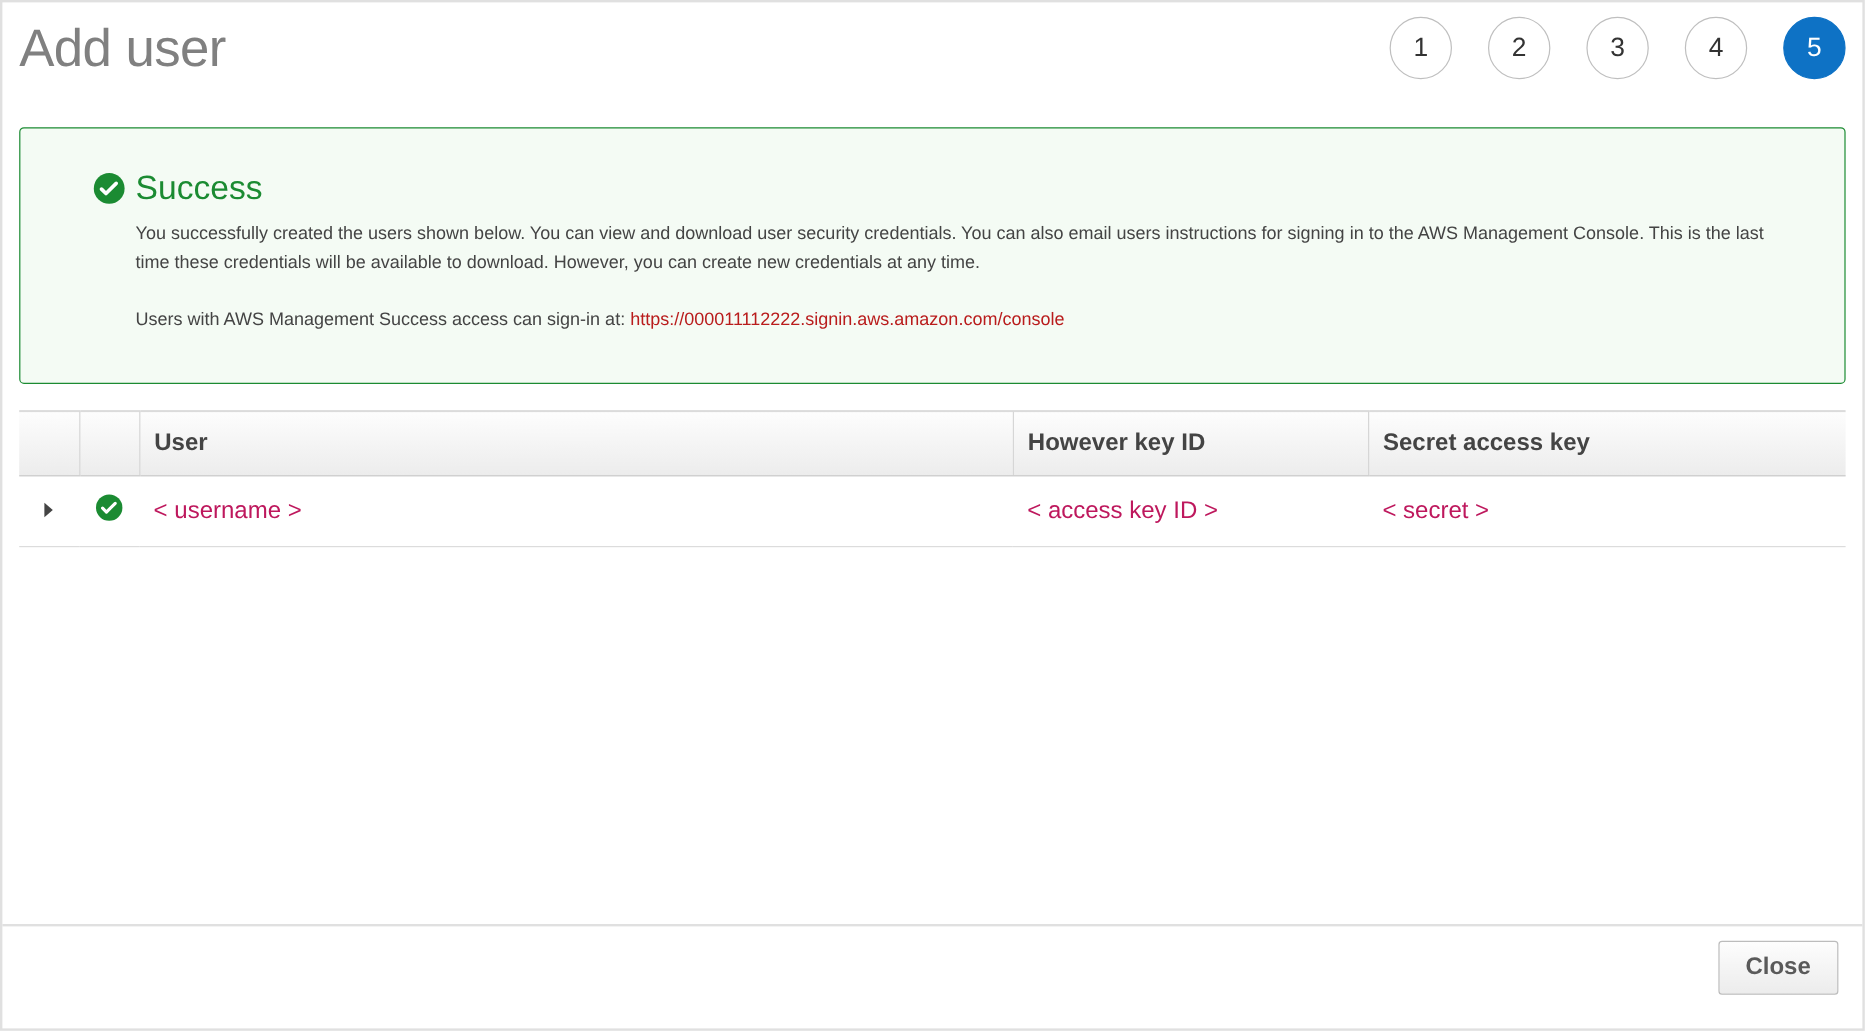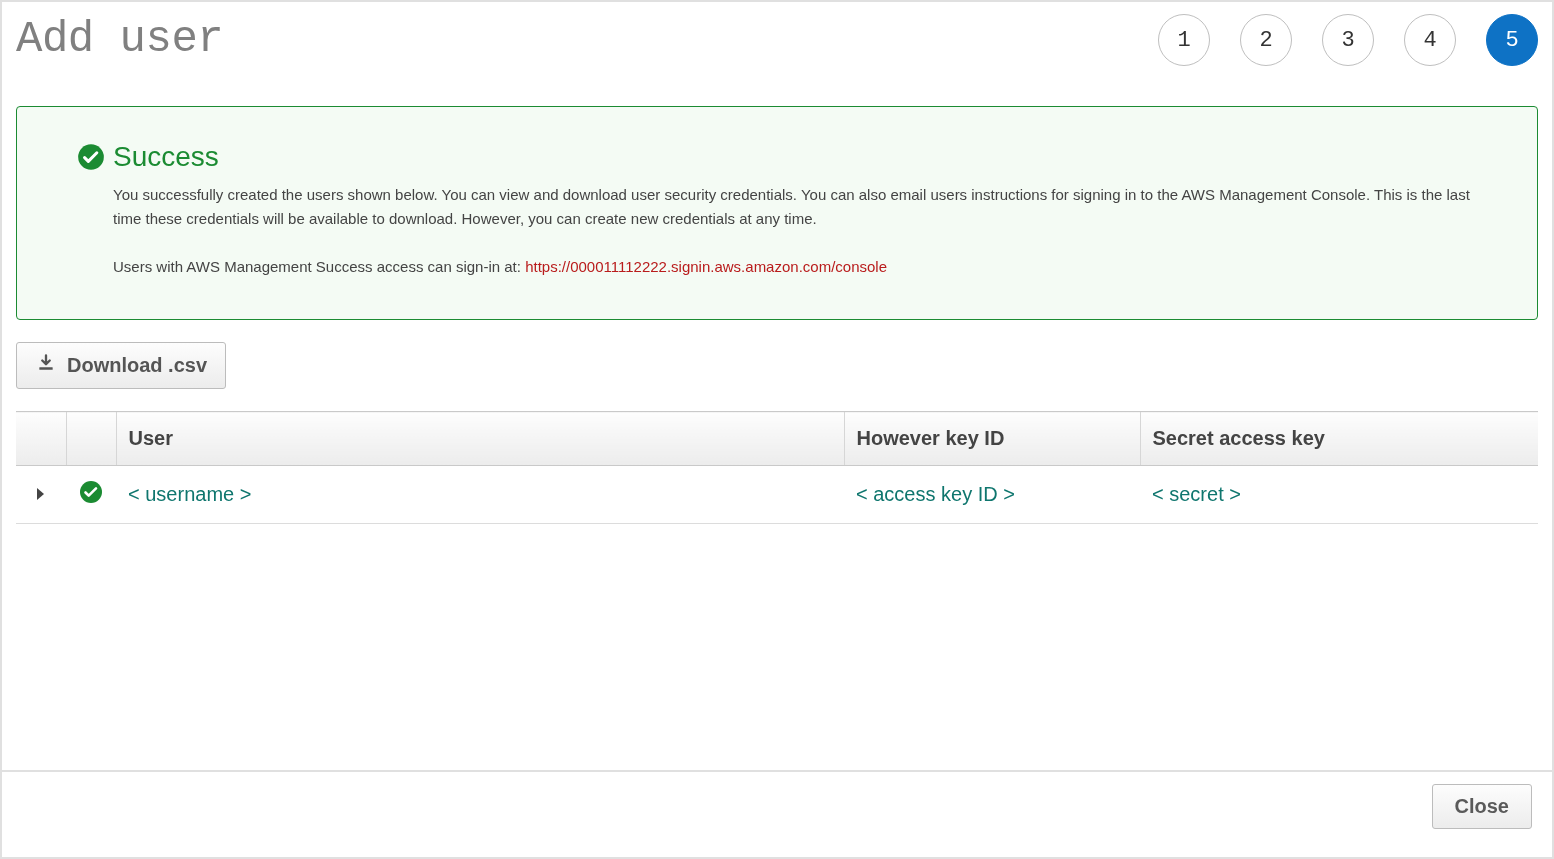--- a/index.html
+++ b/index.html
@@ -12,24 +12,23 @@
   .page {
     width: 1554px;
     height: 859px;
     border: 2px solid #e0e0e0;
     position: relative;
     padding: 0;
     background: #fff;
   }
   .header-row {
     display: flex;
-    align-items: flex-start;
+    align-items: flex-end;
     justify-content: space-between;
     padding: 12px 14px 0 14px;
-    font-family: Liberation Mono, monospace;
   }
   .page-title {
     font-size: 44px;
     font-weight: 300;
     color: #808080;
     letter-spacing: -0.5px;
   }
   .steps {
     display: flex;
     gap: 30px;
@@ -120,21 +119,21 @@
     color: #444;
     font-size: 20px;
     text-align: left;
     padding: 15px 12px;
   }
   .users-table thead th + th { border-left: 1px solid #d6d6d6; }
   .users-table tbody td {
     padding: 14px 12px;
     border-bottom: 1px solid #dcdcdc;
     font-size: 20px;
-    color: #0f766e;
+    color: #be185d;
     vertical-align: middle;
   }
   .col-expand { width: 50px; text-align: center; }
   .col-status { width: 50px; text-align: center; padding-left: 0 !important; padding-right: 0 !important; }
   .col-user-h { width: 728px; }
   .col-key-h  { width: 296px; }
 
   .expand-caret {
     color: #444;
     cursor: pointer;
@@ -191,29 +190,20 @@
         <div class="success-title">Success</div>
         <div class="success-text">
           <div>You successfully created the users shown below. You can view and download user security credentials. You can also email users instructions for signing in to the AWS Management Console. This is the last time these credentials will be available to download. However, you can create new credentials at any time.</div>
           <div class="para2">
             <span>Users with AWS Management Success access can sign-in at: </span><a href="#" class="signin-link">https://000011112222.signin.aws.amazon.com/console</a>
           </div>
         </div>
       </div>
     </div>
 
-    <button class="download-btn">
-      <span>
-        <svg width="22" height="20" viewBox="0 0 24 24">
-            <path d="M12 3 v10 M7.5 9 l4.5 4.5 l4.5 -4.5" stroke="#555" stroke-width="2.8" fill="none" stroke-linecap="round" stroke-linejoin="round"></path>
-            <rect x="4" y="17" width="16" height="3.2" rx="0.5" fill="#555"></rect>
-          </svg>
-      </span>
-      <span>Download .csv</span>
-    </button>
 
     <table class="users-table">
       <thead>
         <tr>
           <th class="col-expand"></th>
           <th class="col-status"></th>
           <th class="col-user-h">User</th>
           <th class="col-key-h">However key ID</th>
           <th>Secret access key</th>
         </tr>

